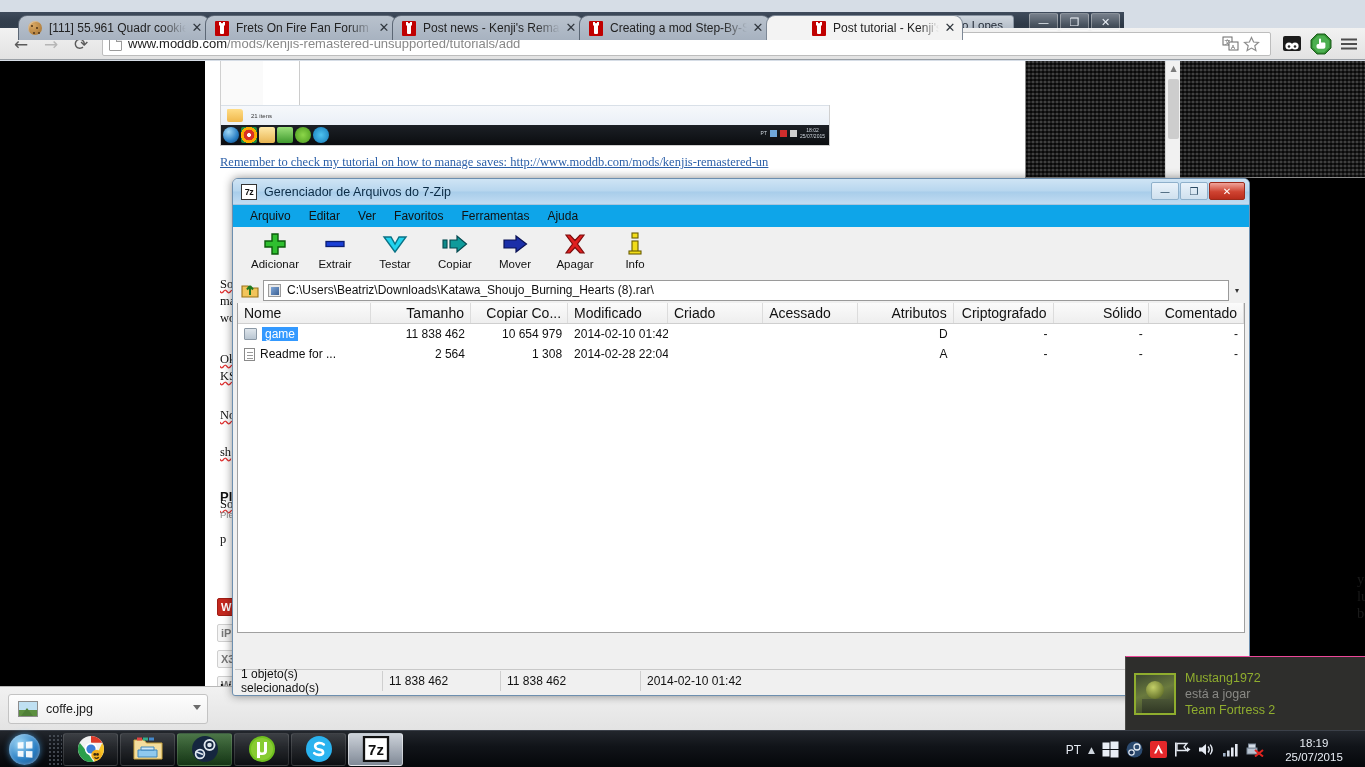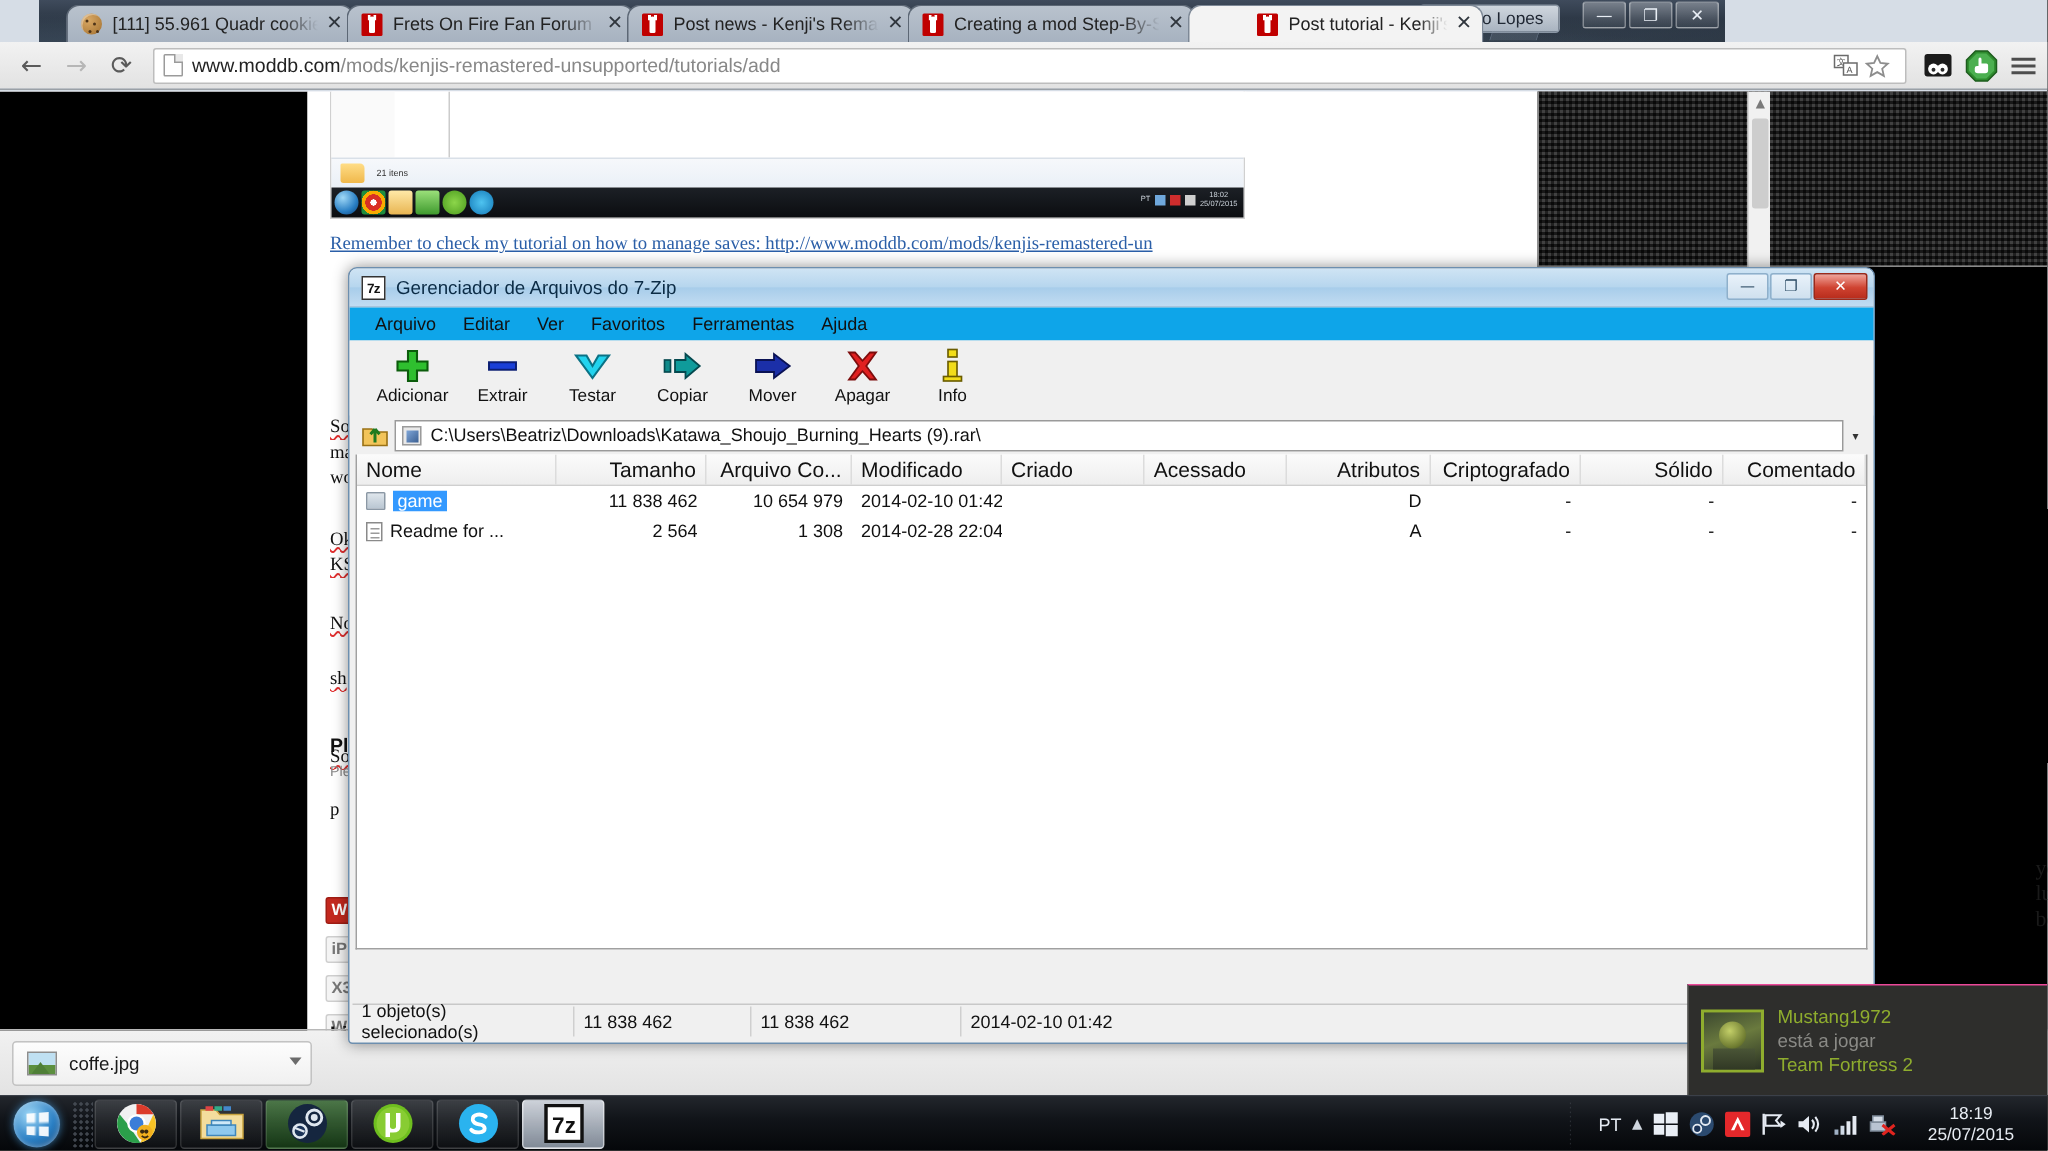--- a/index.html
+++ b/index.html
@@ -11,24 +11,23 @@
     background: #000;
   }
   #root { position: relative; width: 1365px; height: 767px; overflow: hidden; }
 
   
   .browser {
     position: absolute; left: 0; top: 0; width: 1365px; height: 730px;
     background: #d6dde6;
   }
   .tabstrip {
-    position: absolute; left: 0; top: 0; width: 1124px; height: 28px;
+    position: absolute; left: 0; top: 12px; width: 1124px; height: 28px;
     background: linear-gradient(180deg,#3f4b5c 0%,#2d3846 45%,#26303c 100%);
     overflow: hidden;
-    margin-left: 26px;
   }
   .tabstrip::after{
     content:""; position:absolute; left:0; top:0; width:1365px; height:28px;
     background: radial-gradient(ellipse at 18% 120%, rgba(120,150,180,.30), rgba(0,0,0,0) 55%),
                 radial-gradient(ellipse at 62% 130%, rgba(140,165,190,.18), rgba(0,0,0,0) 50%);
     pointer-events:none;
   }
   .tab {
     position: absolute; top: 3px; height: 25px;
     background: linear-gradient(180deg,#b9c2cd 0%,#a7b2c0 100%);
@@ -575,30 +574,30 @@
 
     <div class="zip-addrbar">
       <div class="addr-up">
         <svg width="20" height="19" viewBox="0 0 20 19">
           <path d="M2 5 H8 L10 7 H18 V16 H2 Z" fill="#f2c45a" stroke="#9a7216" stroke-width="1.1"></path>
           <path d="M10 14 L10 6 M10 5 L7 8.5 M10 5 L13 8.5" stroke="#1f7a1f" stroke-width="2" fill="none"></path>
         </svg>
       </div>
       <div class="addr-field">
         <span class="favimg"></span>
-        <span>C:\Users\Beatriz\Downloads\Katawa_Shoujo_Burning_Hearts (9).rar\</span>
+        <span>C:\Users\Beatriz\Downloads\Katawa_Shoujo_Burning_Hearts (8).rar\</span>
       </div>
       <div class="addr-caret">▾</div>
     </div>
 
     <div class="zip-list">
       <div class="zip-hdr">
         <div class="hc" style="width:140px">Nome</div>
         <div class="hc right" style="width:105px">Tamanho</div>
-        <div class="hc right" style="width:102px">Arquivo Co...</div>
+        <div class="hc right" style="width:102px">Copiar Co...</div>
         <div class="hc" style="width:105px">Modificado</div>
         <div class="hc" style="width:100px">Criado</div>
         <div class="hc" style="width:100px">Acessado</div>
         <div class="hc right" style="width:100px">Atributos</div>
         <div class="hc right" style="width:105px">Criptografado</div>
         <div class="hc right" style="width:100px">Sólido</div>
         <div class="hc right" style="width:100px">Comentado</div>
       </div>
 
       <div class="zrow">

